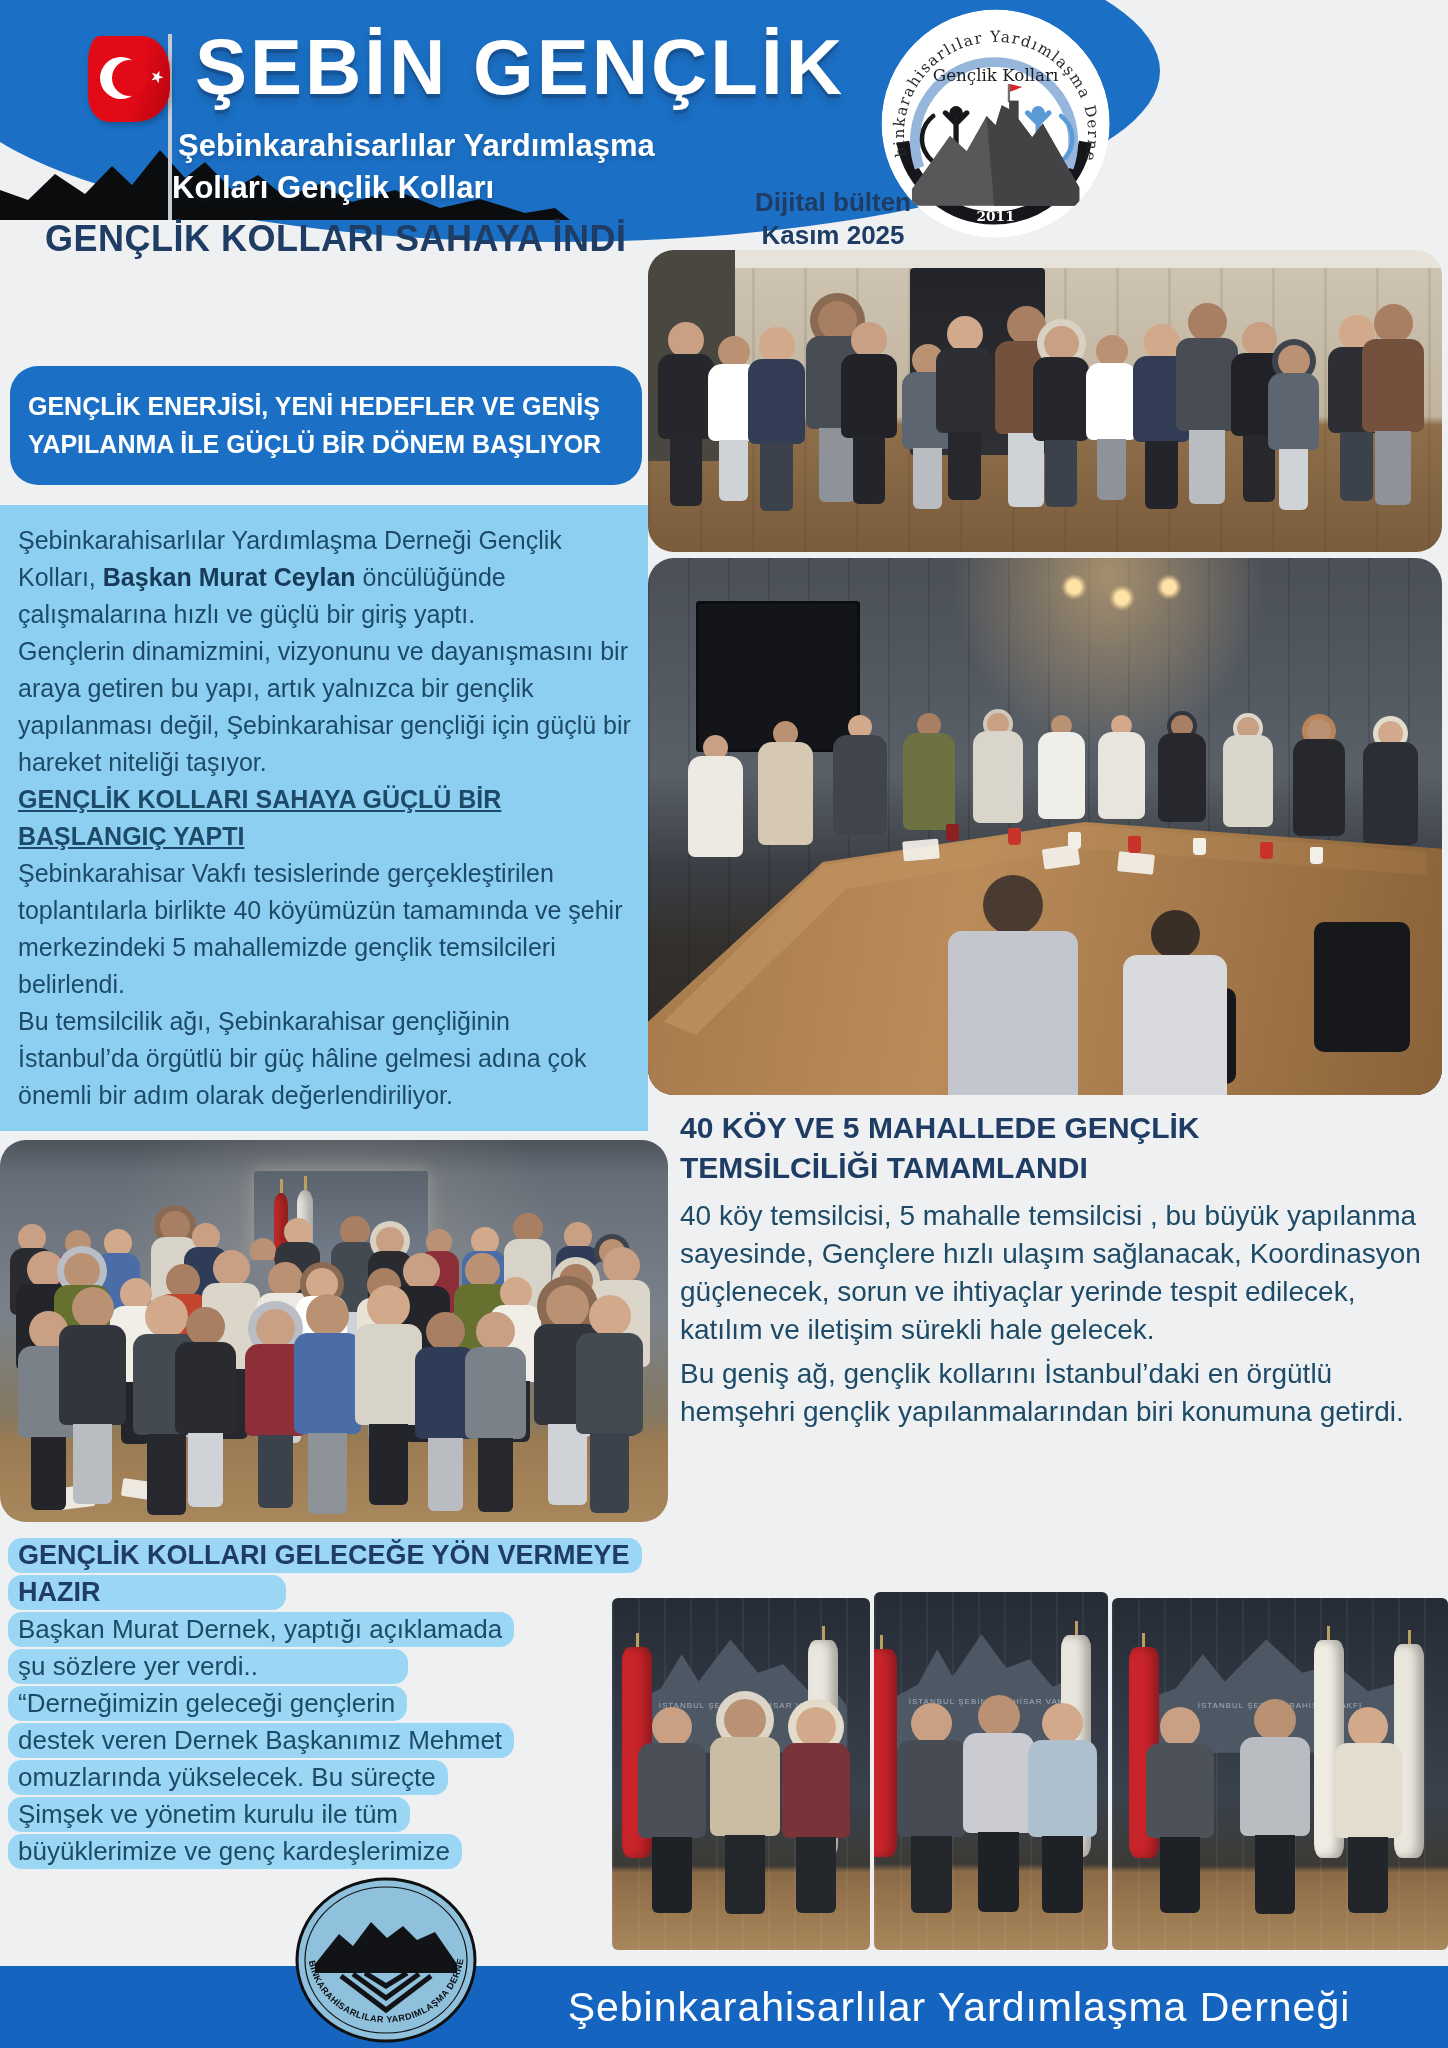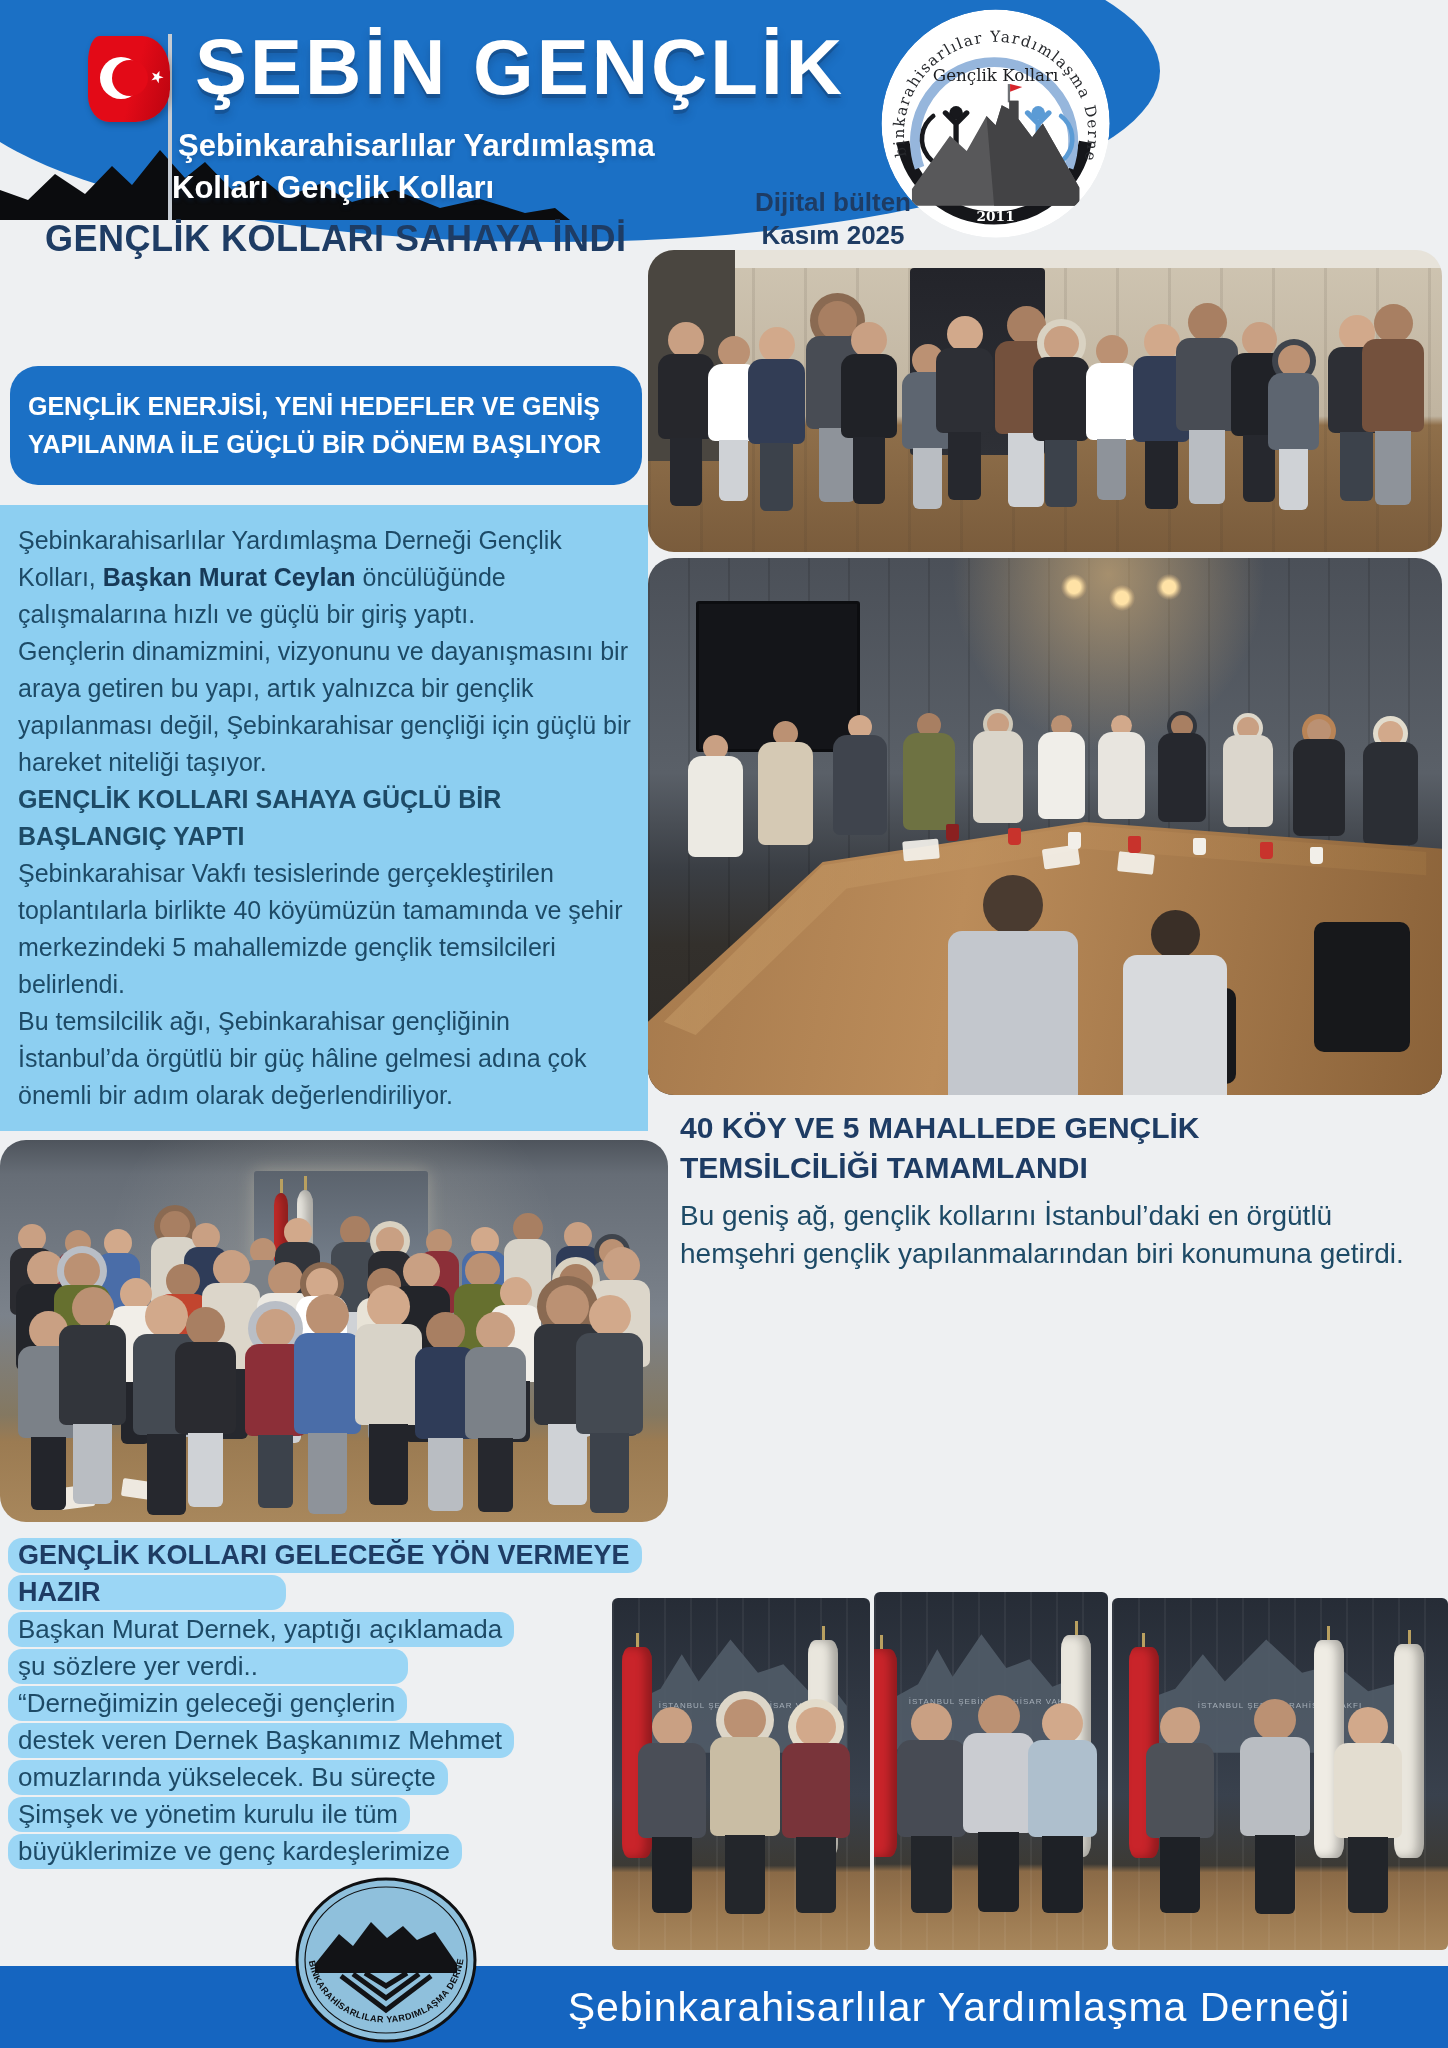--- a/index.html
+++ b/index.html
@@ -34,21 +34,21 @@
             color:var(--navy,#1e3c64);font-size:36px;font-weight:800;letter-spacing:.5px;}
 
   
   .leadbox{position:absolute;left:10px;top:366px;width:632px;box-sizing:border-box;
            background:var(--accent,#1b70c5);border-radius:28px;padding:22px 14px 22px 18px;
            color:#fff;font-size:25px;font-weight:700;line-height:1.5;white-space:nowrap;}
   .article{position:absolute;left:0;top:505px;width:648px;box-sizing:border-box;height:626px;
            background:var(--lightbox,#8dcff1);padding:17px 14px 16px 18px;
            color:var(--body,#1d4a66);font-size:25px;line-height:37px;}
   .article p{margin:0;}
-  .article .subhead{font-weight:800;}
+  .article .subhead{font-weight:800;text-decoration:underline;}
   .article b{font-weight:800;color:#173a58;}
 
   
   .photo{position:absolute;overflow:hidden;background:#6d6d6d;}
   .ph-people{position:absolute;inset:0;z-index:5;}
   .ph-fore{position:absolute;inset:0;z-index:20;}
   .person{position:absolute;display:flex;flex-direction:column;align-items:center;}
   .p-head{flex:none;border-radius:50%;}
   .p-torso{flex:none;width:100%;border-radius:14px 14px 7px 7px;margin-top:-4px;}
   .p-legs{flex:none;width:58%;border-radius:0 0 6px 6px;margin-top:-1px;}
@@ -554,20 +554,21 @@
           <div class="p-torso" style="height: 101px; background: rgb(68, 74, 82);"></div>
           <div class="p-legs" style="height: 80px; background: rgb(60, 66, 75);"></div>
         </div>
         <div class="paper" style="left: 60px; bottom: 14px; width: 34px; height: 22px; transform: rotate(-7deg);"></div>
         <div class="paper" style="left: 122px; bottom: 24px; width: 30px; height: 18px; transform: rotate(8deg);"></div>
       </div>
   </div>
 
   <div class="col2">
     <h3>40 KÖY VE 5 MAHALLEDE GENÇLİK TEMSİLCİLİĞİ TAMAMLANDI</h3>
+    <p>40 köy temsilcisi, 5 mahalle temsilcisi , bu büyük yapılanma sayesinde, Gençlere hızlı ulaşım sağlanacak,  Koordinasyon güçlenecek,  sorun ve ihtiyaçlar yerinde tespit edilecek, katılım ve iletişim sürekli hale gelecek.</p>
     <p>Bu geniş ağ, gençlik kollarını İstanbul’daki en örgütlü hemşehri gençlik yapılanmalarından biri konumuna getirdi.</p>
   </div>
 
   <div class="col3">
     <div class="pillrow"><span class="pill bold">GENÇLİK KOLLARI GELECEĞE YÖN VERMEYE</span></div>
     <div class="pillrow"><span class="pill bold ext">HAZIR</span></div>
     <div class="pillrow"><span class="pill">Başkan Murat Dernek, yaptığı açıklamada</span></div>
     <div class="pillrow"><span class="pill ext2">şu sözlere yer verdi..</span></div>
     <div class="pillrow"><span class="pill">“Derneğimizin geleceği gençlerin</span></div>
     <div class="pillrow"><span class="pill">destek veren Dernek Başkanımız Mehmet</span></div>

